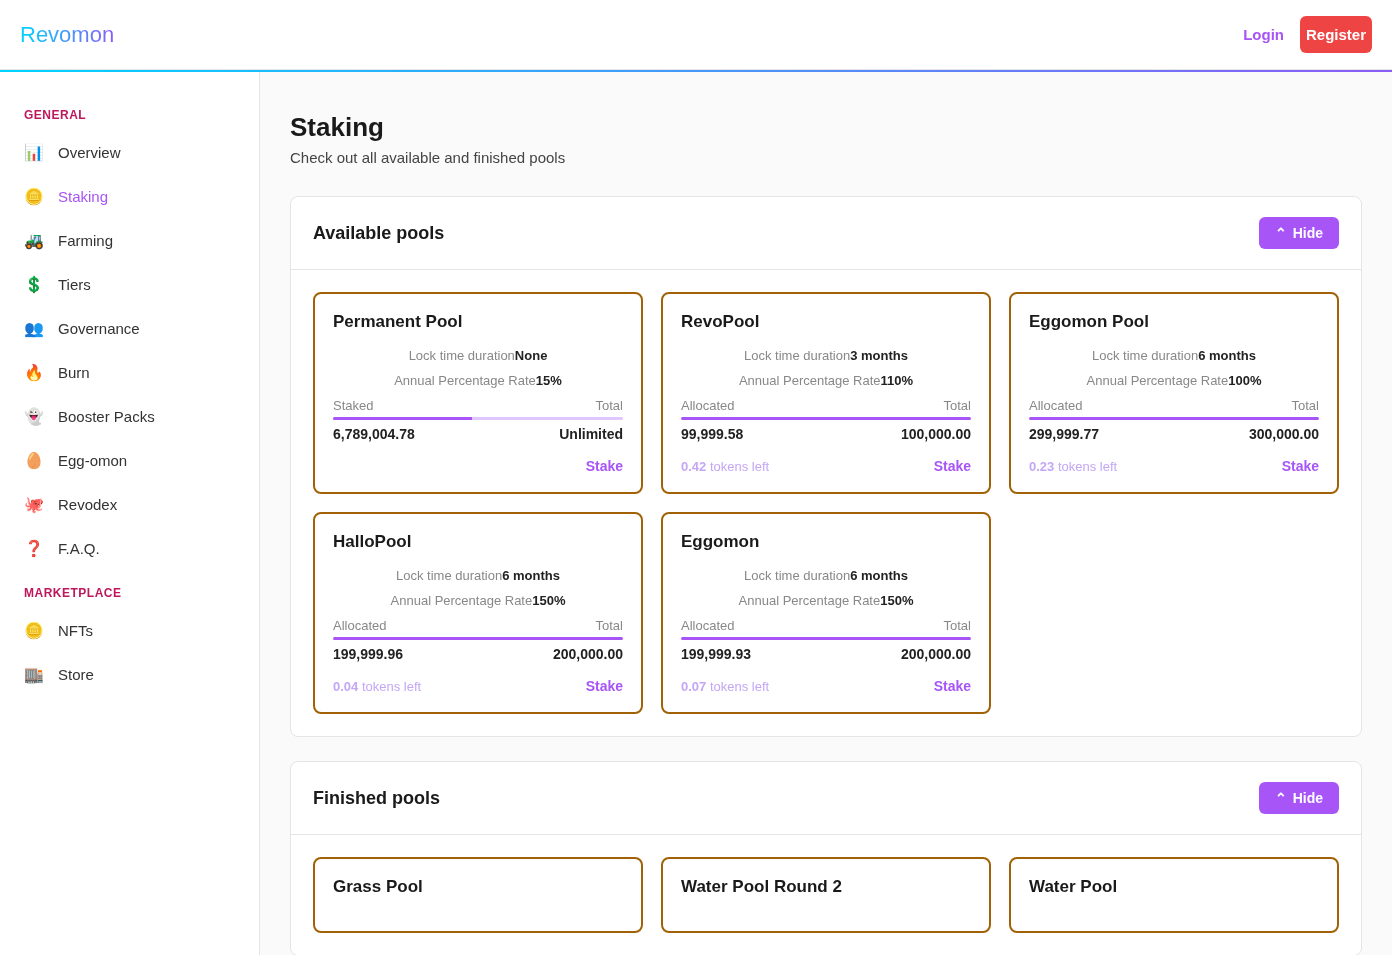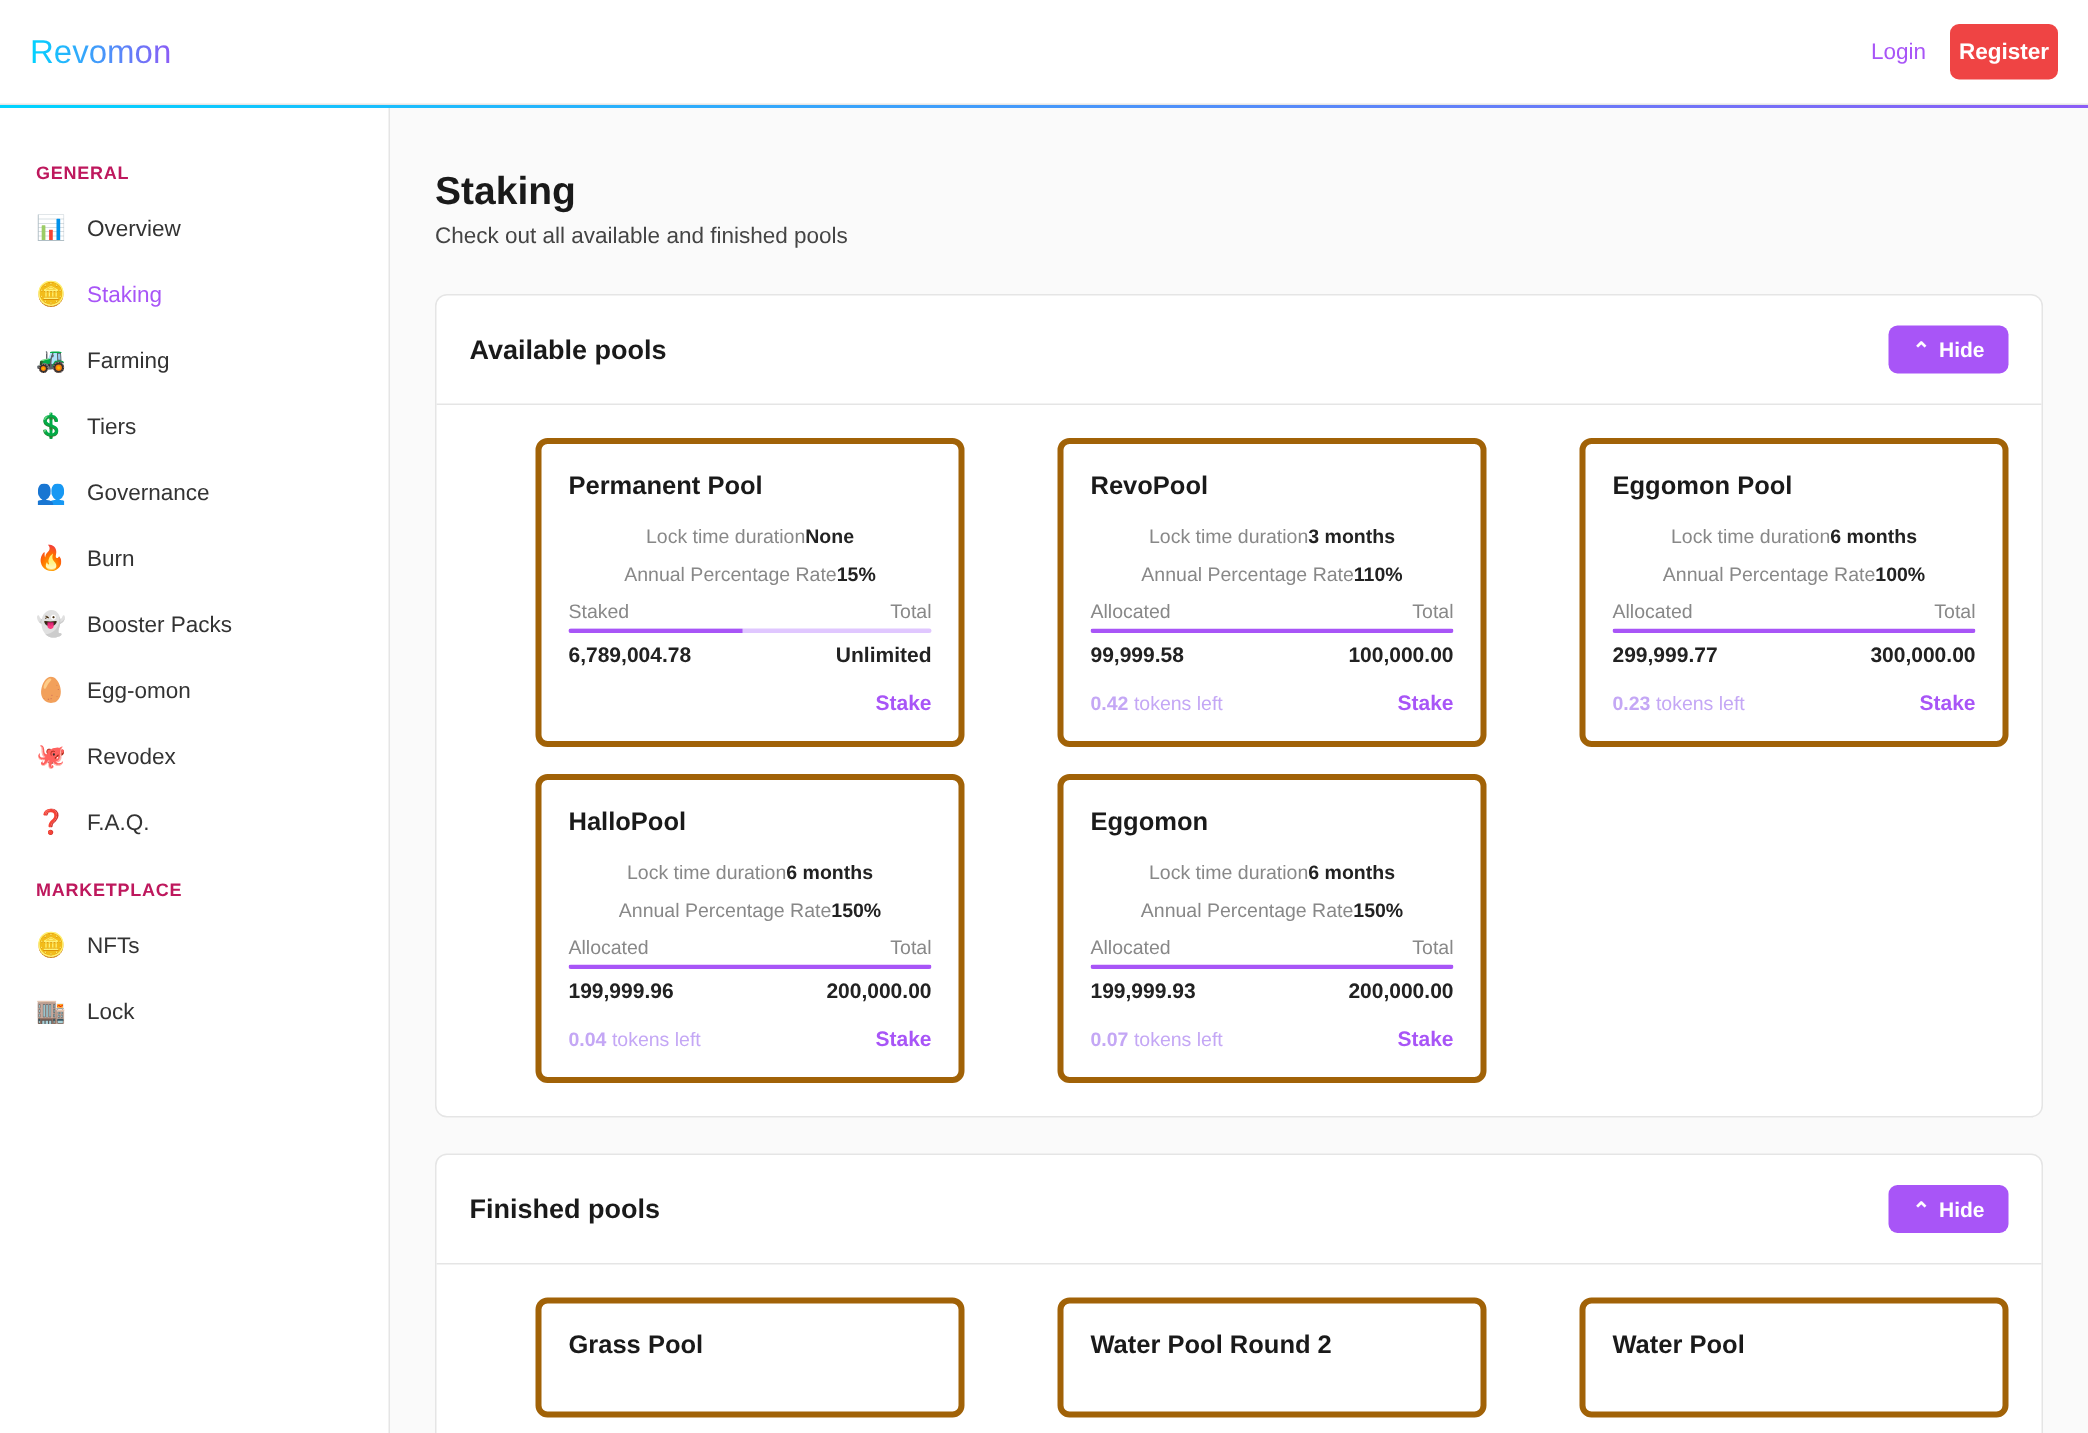--- a/index.html
+++ b/index.html
@@ -1,38 +1,38 @@
 <!DOCTYPE html>
 <html><head>
 <meta charset="utf-8">
 <style>
 * { margin: 0; padding: 0; box-sizing: border-box; }
 body { font-family: -apple-system, BlinkMacSystemFont, 'Segoe UI', sans-serif; background: #fff; color: #1a1a1a; }
 .header { display: flex; justify-content: space-between; align-items: center; padding: 16px 20px; border-bottom: 1px solid #e5e5e5; }
 .logo { font-size: 22px; font-weight: 400; background: linear-gradient(90deg, #00d4ff, #8b5cf6); -webkit-background-clip: text; -webkit-text-fill-color: transparent; background-clip: text; }
 .header-actions { display: flex; align-items: center; gap: 16px; }
-.login-link { color: #a855f7; text-decoration: none; font-weight: 400; font-size: 15px; cursor: pointer; }
+.login-link { color: #a855f7; text-decoration: none; font-weight: 700; font-size: 15px; cursor: pointer; }
 .register-btn { background: #ef4444; color: #fff; border: none; padding: 10px 6px; border-radius: 6px; font-weight: 600; font-size: 15px; cursor: pointer; }
 .gradient-line { height: 2px; background: linear-gradient(90deg, #00d4ff, #8b5cf6); }
 .layout { display: flex; }
 .sidebar { width: 260px; border-right: 1px solid #e5e5e5; padding: 20px 10px; min-height: calc(100vh - 60px); display: flex; flex-direction: column; }
 .sidebar-section-title { font-size: 12px; font-weight: 700; letter-spacing: 0.5px; color: #be185d; padding: 8px 14px; margin-top: 8px; text-transform: uppercase; }
 .sidebar-item { display: flex; align-items: center; gap: 14px; padding: 12px 14px; cursor: pointer; border-radius: 6px; color: #333; font-size: 15px; font-weight: 500; }
 .sidebar-item.active { color: #a855f7; }
 .sidebar-item .icon { width: 20px; height: 20px; display: flex; align-items: center; justify-content: center; font-size: 16px; }
 .sidebar-footer { margin-top: auto; padding: 20px 14px; font-size: 13px; color: #666; text-align: center; }
 .main { flex: 1; background: #fafafa; padding: 40px 30px; }
 .page-title { font-size: 26px; font-weight: 700; margin-bottom: 6px; }
 .page-subtitle { font-size: 15px; color: #444; margin-bottom: 30px; }
 .section { background: #fff; border: 1px solid #e5e5e5; border-radius: 8px; margin-bottom: 24px; }
 .section-header { display: flex; justify-content: space-between; align-items: center; padding: 20px 22px; border-bottom: 1px solid #e5e5e5; }
 .section-title { font-size: 18px; font-weight: 700; }
 .hide-btn { background: #a855f7; color: #fff; border: none; padding: 8px 16px; border-radius: 6px; font-weight: 600; font-size: 14px; cursor: pointer; display: flex; align-items: center; gap: 6px; }
 .pools-grid { display: grid; grid-template-columns: repeat(3, 1fr); gap: 18px; padding: 22px; }
-.pool-card { border: 4px solid #a16207; border-radius: 8px; padding: 18px; margin-left: 44px; }
+.pool-card { border: 2px solid #a16207; border-radius: 8px; padding: 18px; }
 .pool-name { font-size: 17px; font-weight: 700; margin-bottom: 16px; }
 .pool-row { display: flex; justify-content: center; font-size: 13px; margin-bottom: 10px; }
 .pool-row .label { color: #888; }
 .pool-row .value { font-weight: 600; color: #222; }
 .progress-labels { display: flex; justify-content: space-between; font-size: 13px; color: #888; margin-bottom: 4px; }
 .progress-bar { height: 3px; background: #e0c7ff; border-radius: 2px; overflow: hidden; margin-bottom: 6px; }
 .progress-fill { height: 100%; background: #a855f7; }
 .progress-values { display: flex; justify-content: space-between; font-size: 14px; font-weight: 700; color: #222; margin-bottom: 16px; }
 .pool-footer { display: flex; justify-content: space-between; align-items: center; }
 .tokens-left { font-size: 13px; color: #c4a7f5; }
@@ -95,21 +95,21 @@
           <span class="icon">❓</span>
           <span>F.A.Q.</span>
         </div>
         <div class="sidebar-section-title">MARKETPLACE</div>
         <div class="sidebar-item">
           <span class="icon">🪙</span>
           <span>NFTs</span>
         </div>
         <div class="sidebar-item">
           <span class="icon">🏬</span>
-          <span>Lock</span>
+          <span>Store</span>
         </div>
       </div>
     <div class="sidebar-footer">© 2022 Revomon DMCC</div>
   </aside>
 
   <main class="main">
     <h1 class="page-title">Staking</h1>
     <p class="page-subtitle">Check out all available and finished pools</p>
 
     <section class="section">

